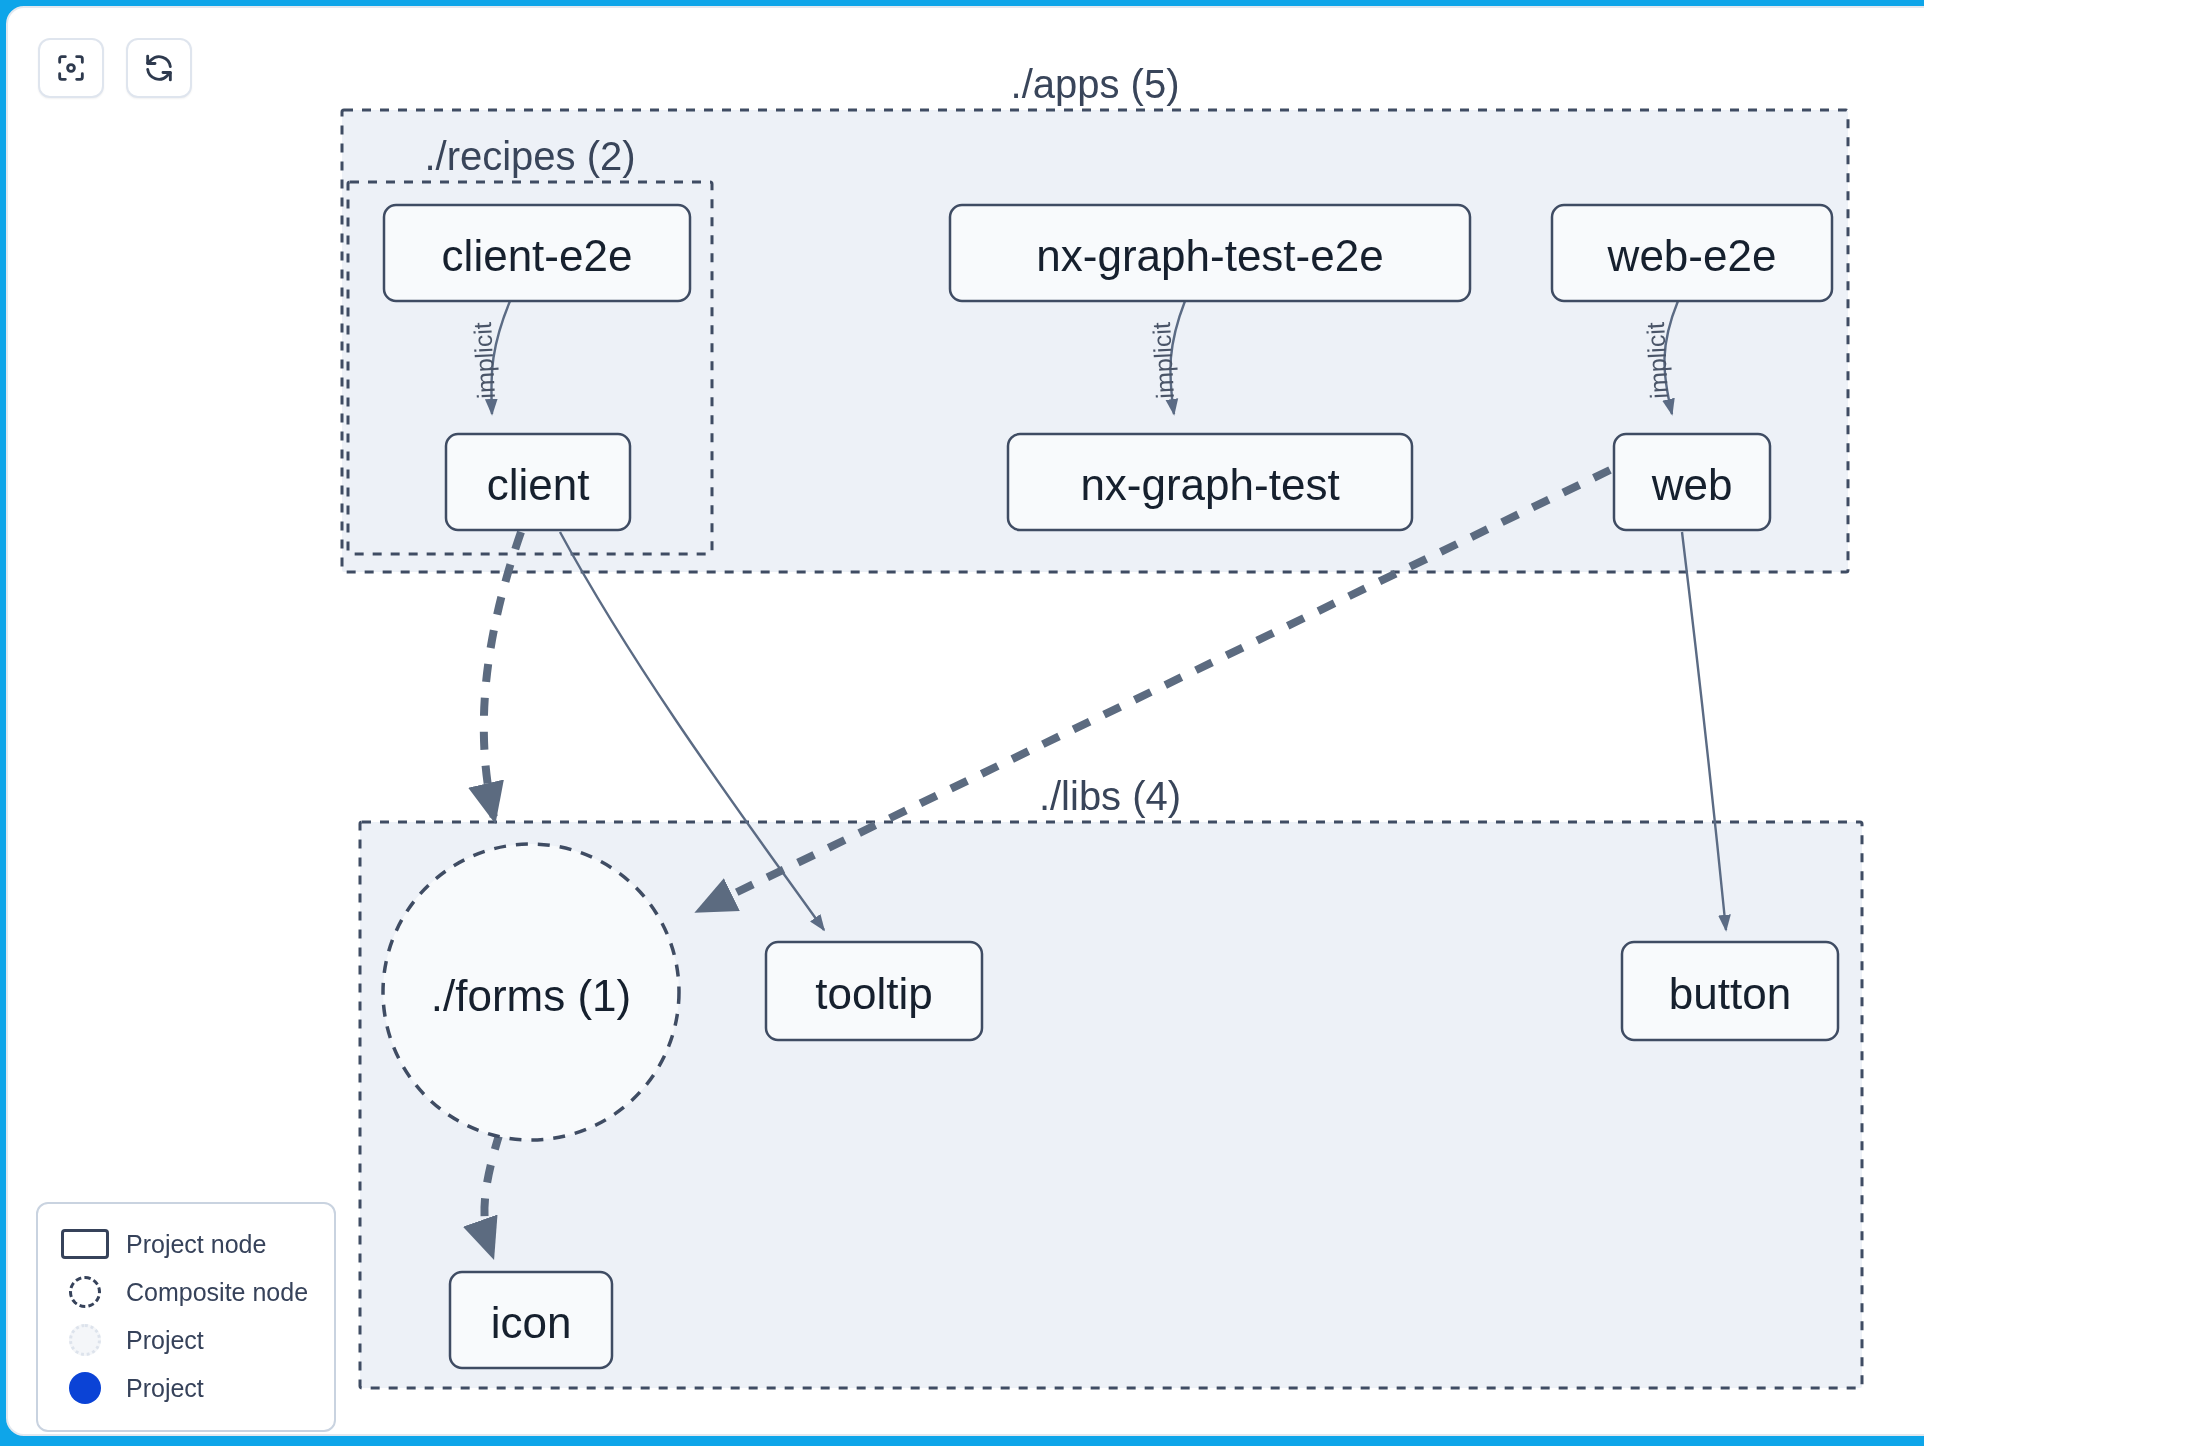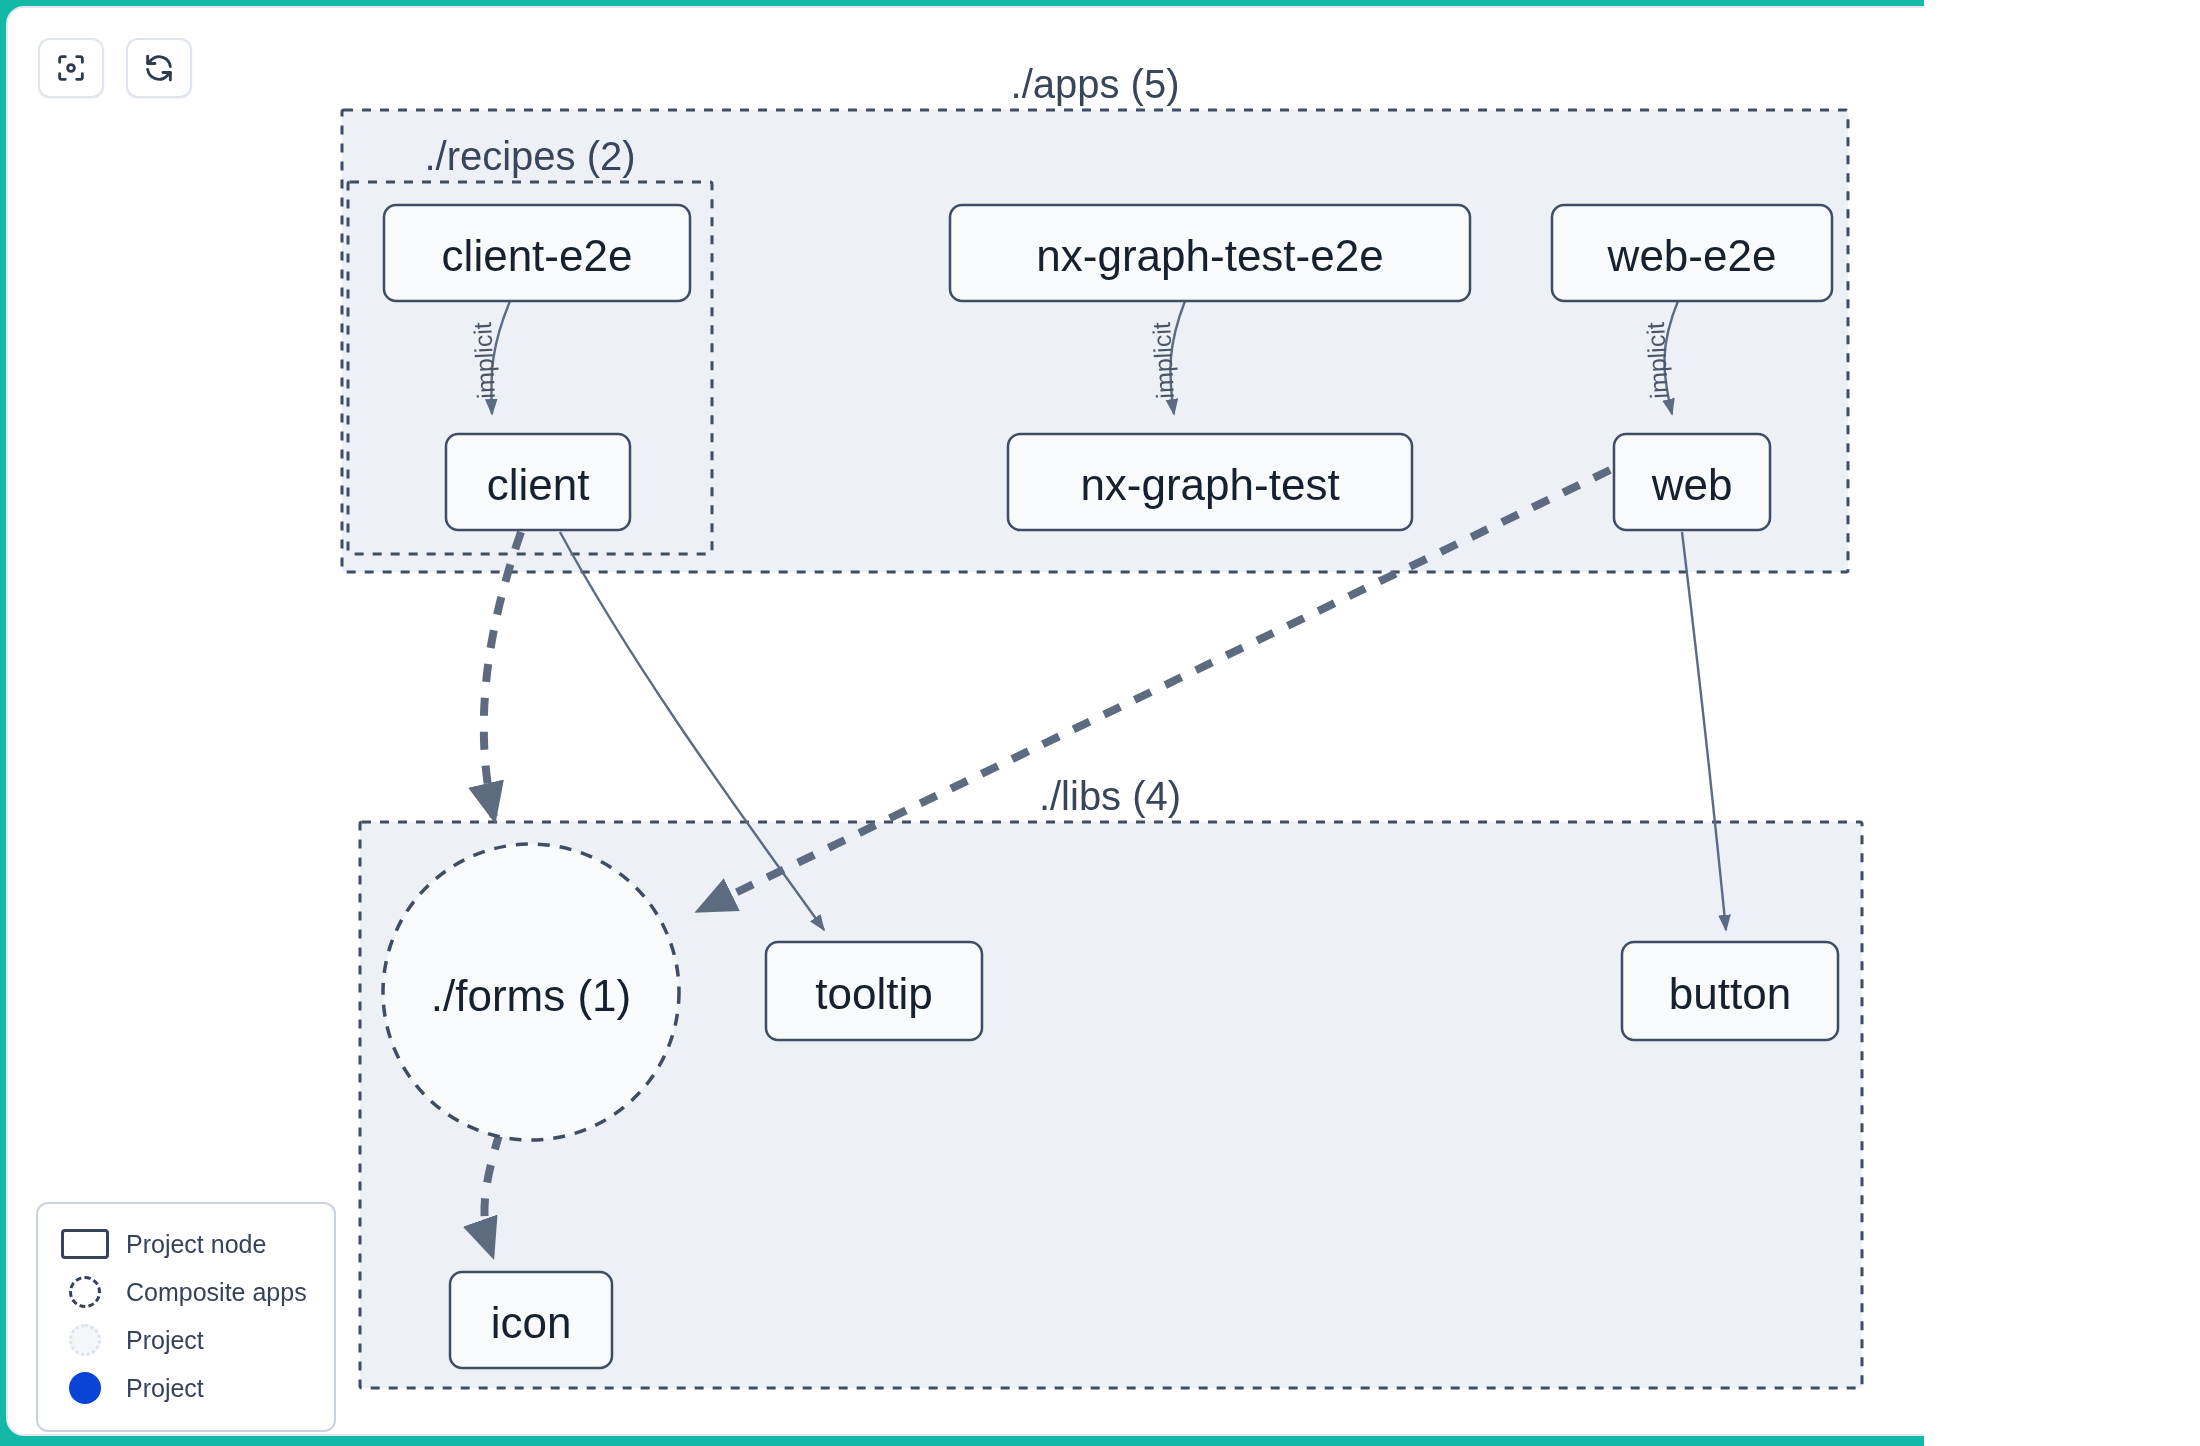--- a/index.html
+++ b/index.html
@@ -6,21 +6,21 @@
     margin: 0;
     padding: 0;
     background: #ffffff;
     font-family: "Liberation Sans", sans-serif;
   }
   #root {
     position: relative;
     width: 1924px;
     height: 1446px;
     overflow: hidden;
-    background: #14b8a6;
+    background: #0ea5e9;
   }
   .panel {
     position: absolute;
     left: 6px;
     top: 6px;
     width: 2182px;
     height: 1430px;
     background: #ffffff;
     border: 2px solid #e3e8ef;
     border-radius: 18px;
@@ -317,21 +317,21 @@
     <div class="legend-row">
       <span class="legend-swatch">
         <span class="sw-rect"></span>
       </span>
       <span class="legend-text">Project node</span>
     </div>
     <div class="legend-row">
       <span class="legend-swatch">
         <span class="sw-dashed-circle"></span>
       </span>
-      <span class="legend-text">Composite apps</span>
+      <span class="legend-text">Composite node</span>
     </div>
     <div class="legend-row">
       <span class="legend-swatch">
         <span class="sw-affected"></span>
       </span>
       <span class="legend-text">Project</span>
     </div>
     <div class="legend-row">
       <span class="legend-swatch">
         <span class="sw-touched"></span>

